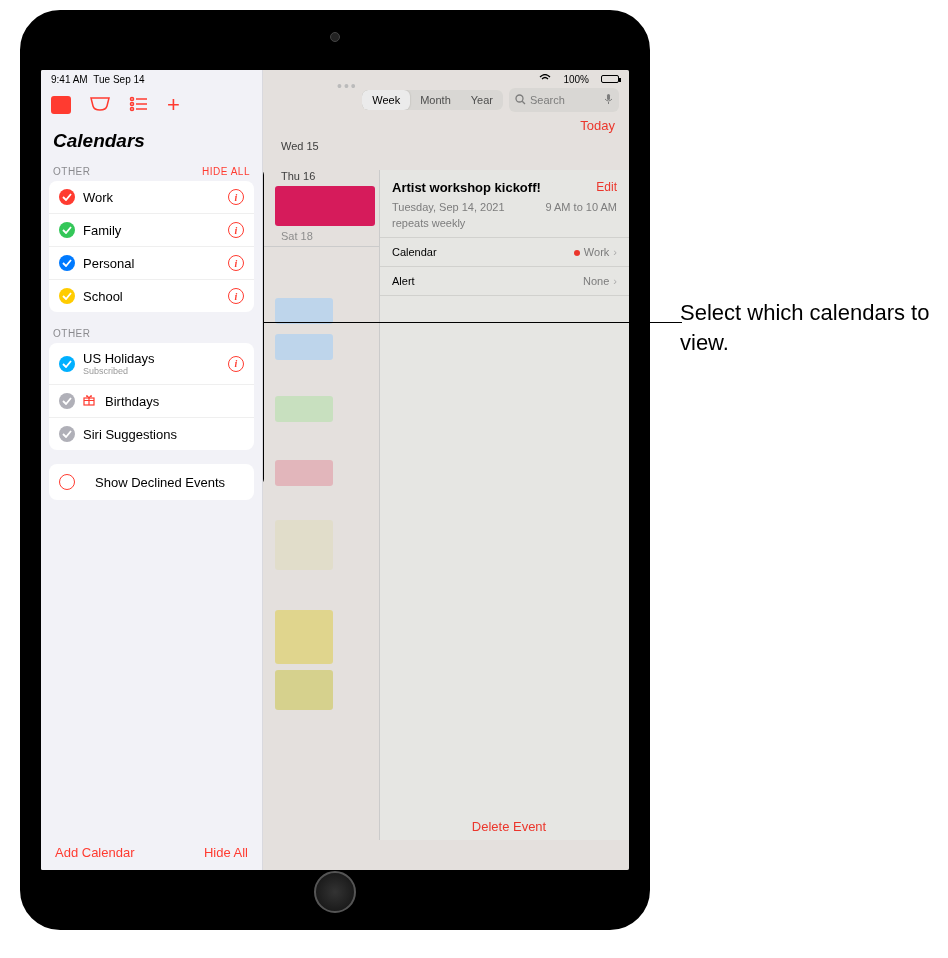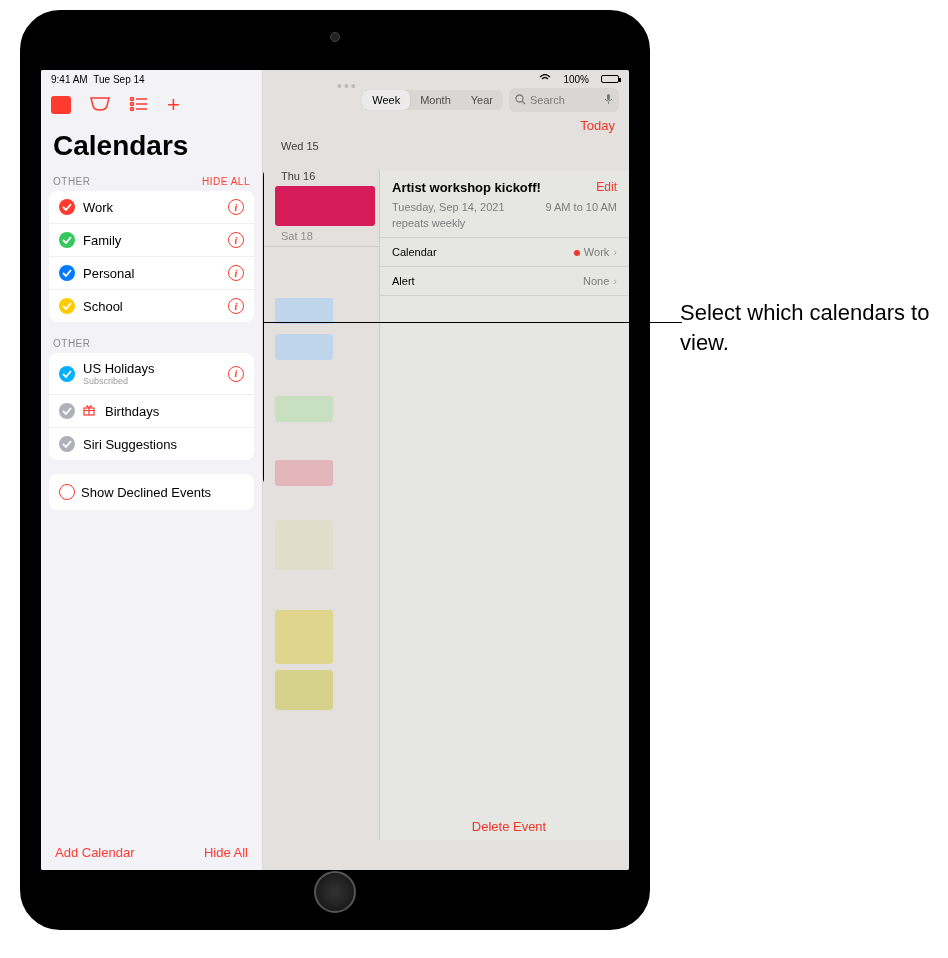--- a/index.html
+++ b/index.html
@@ -134,21 +134,21 @@
   }
   .side-icons{
     display:flex; gap:18px; padding:22px 10px 8px 10px; align-items:center;
     color:#ff3b30;
   }
   .side-icons .cal-icon{
     width:20px;height:18px;border:2px solid #ff3b30;border-radius:3px;
     background:#ff3b30;position:relative;
   }
   .side-icons svg{stroke:#ff3b30;}
-  .side-title{font-size:28px;font-weight:700;padding:4px 12px 10px;}
+  .side-title{font-size:19px;font-weight:700;padding:4px 12px 10px;font-style:italic;}
   .section-head{
     display:flex;justify-content:space-between;padding:4px 12px;
     font-size:10px;color:#8a8a8e;letter-spacing:0.5px;
   }
   .section-head .hide{color:#ff3b30;font-size:10px;}
   .list{
     margin:0 8px; background:#fff; border-radius:8px; overflow:hidden;
   }
   .list .row{
     display:flex; align-items:center; gap:8px; padding:8px 10px;
@@ -157,21 +157,21 @@
   .list .row:last-child{border-bottom:none;}
   .chk{width:16px;height:16px;border-radius:50%;display:flex;align-items:center;justify-content:center;flex-shrink:0;}
   .chk svg{stroke:#fff;}
   .info{
     margin-left:auto;width:16px;height:16px;border:1.5px solid #ff3b30;border-radius:50%;
     display:flex;align-items:center;justify-content:center;color:#ff3b30;font-size:10px;font-style:italic;font-family:serif;font-weight:bold;
   }
   .row .sub{font-size:9px;color:#999;display:block;}
   .gift{color:#ff3b30;margin-right:2px;}
   .decline{
-    margin:14px 8px 0;background:#fff;border-radius:8px;padding:10px;display:flex;align-items:center;gap:6px;
+    margin:14px 8px 0;background:#fff;border-radius:8px;padding:10px;display:flex;align-items:center;gap:20px;
   }
   .circle-empty{width:16px;height:16px;border:1.5px solid #ff3b30;border-radius:50%;}
 
   .side-footer{
     margin-top:auto; display:flex; justify-content:space-between;
     padding:10px 14px; color:#ff3b30; font-size:13px;
   }
 
   
   .callout{

